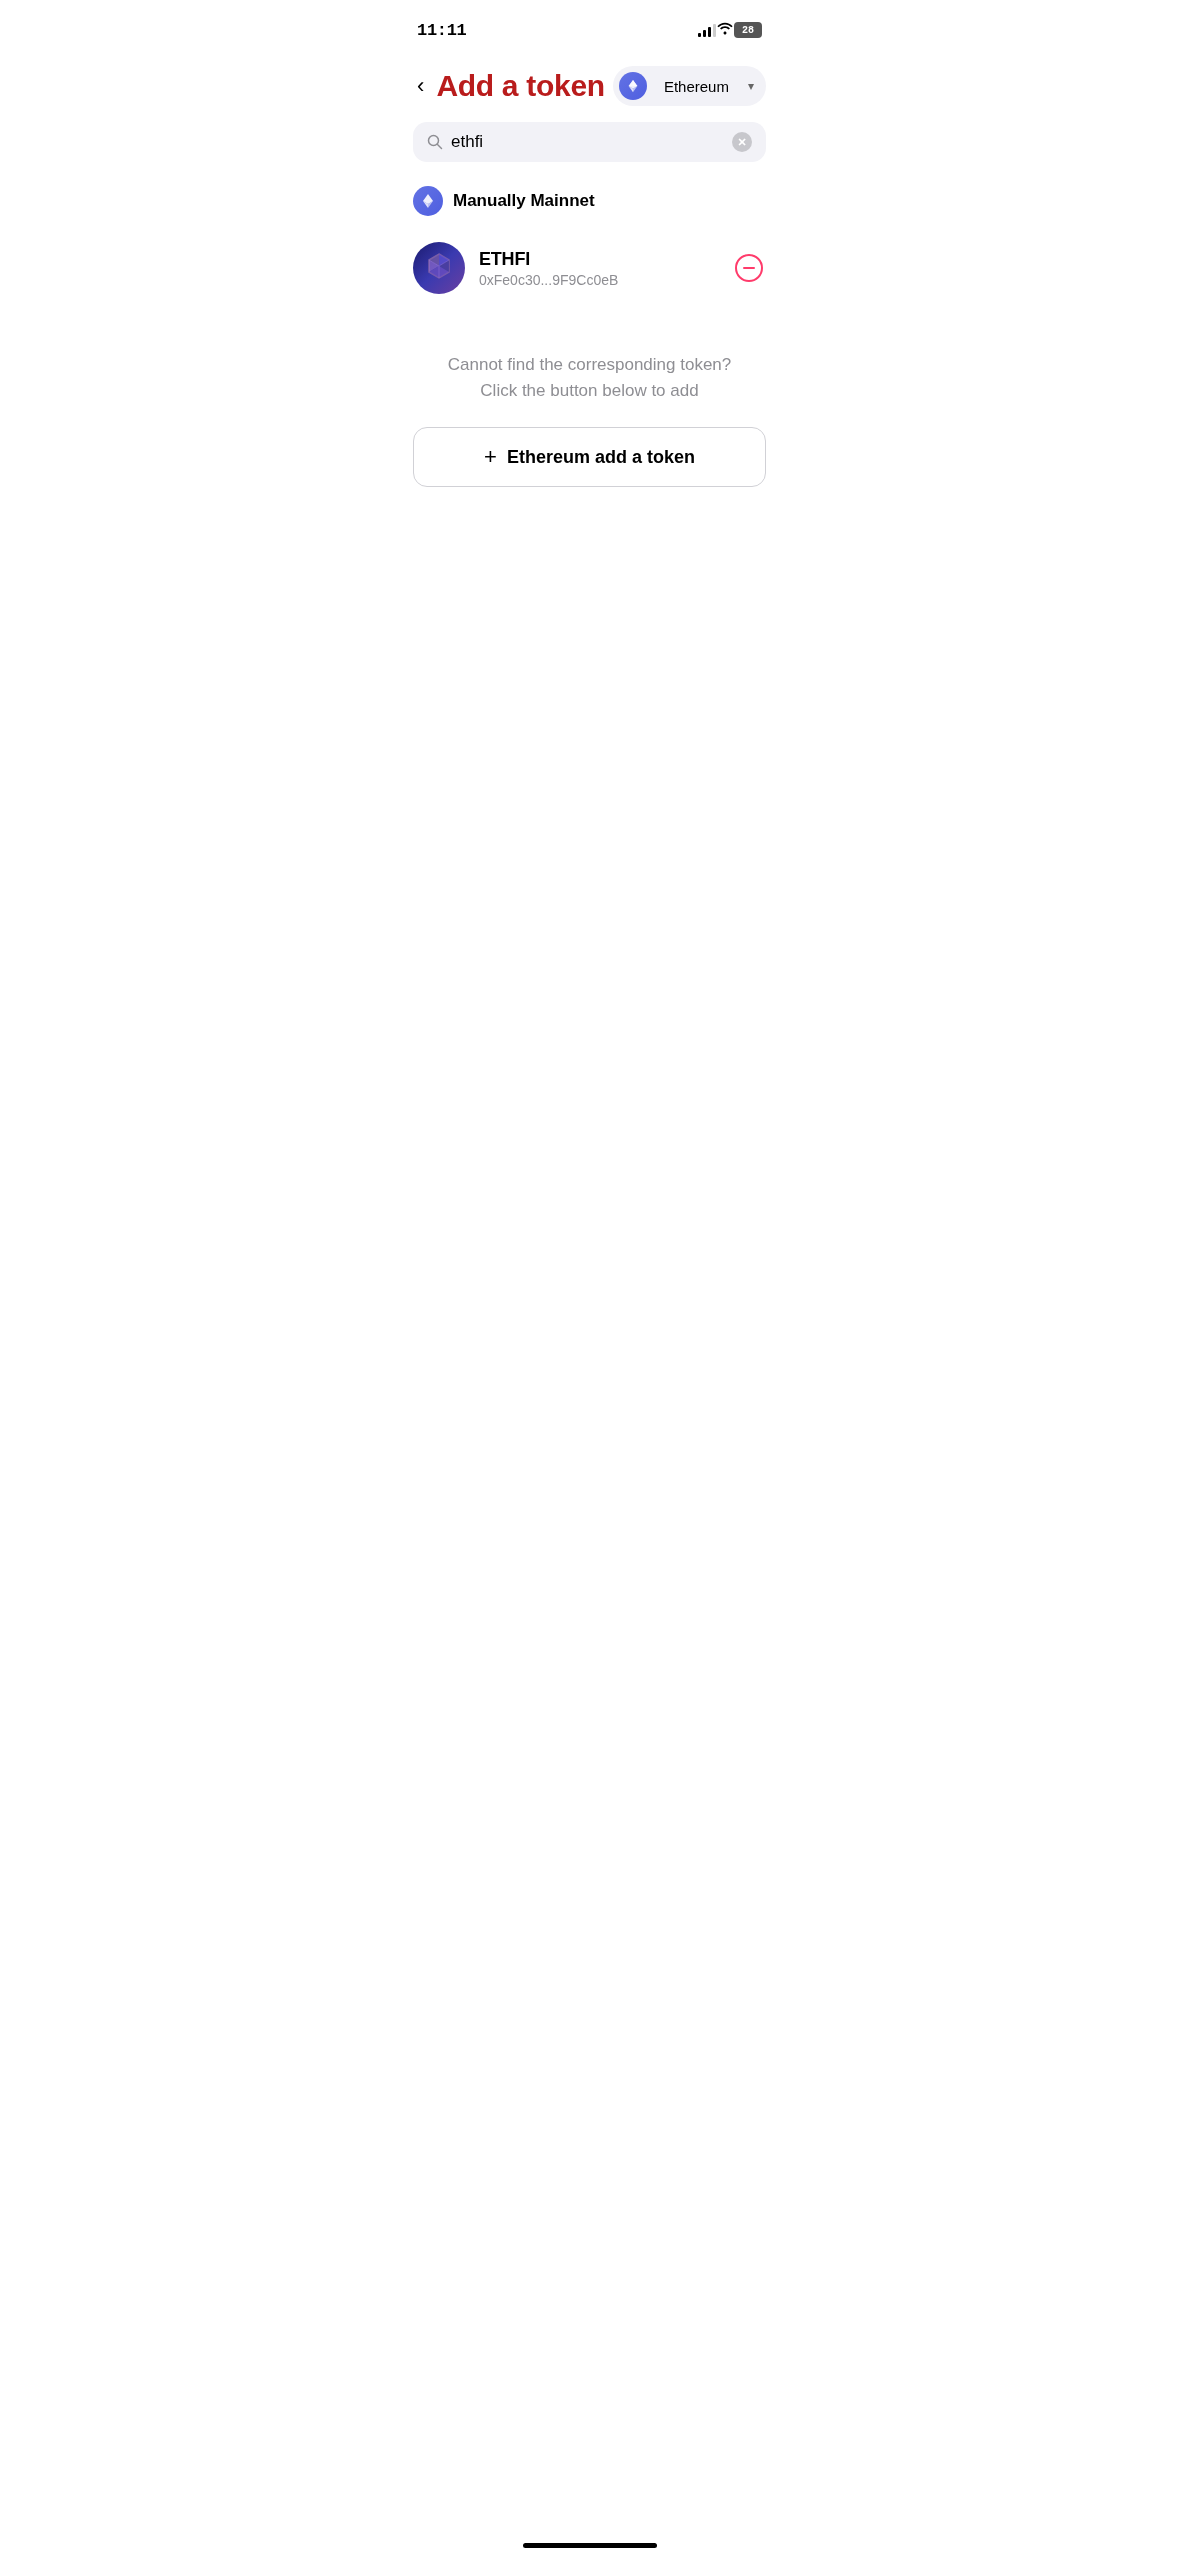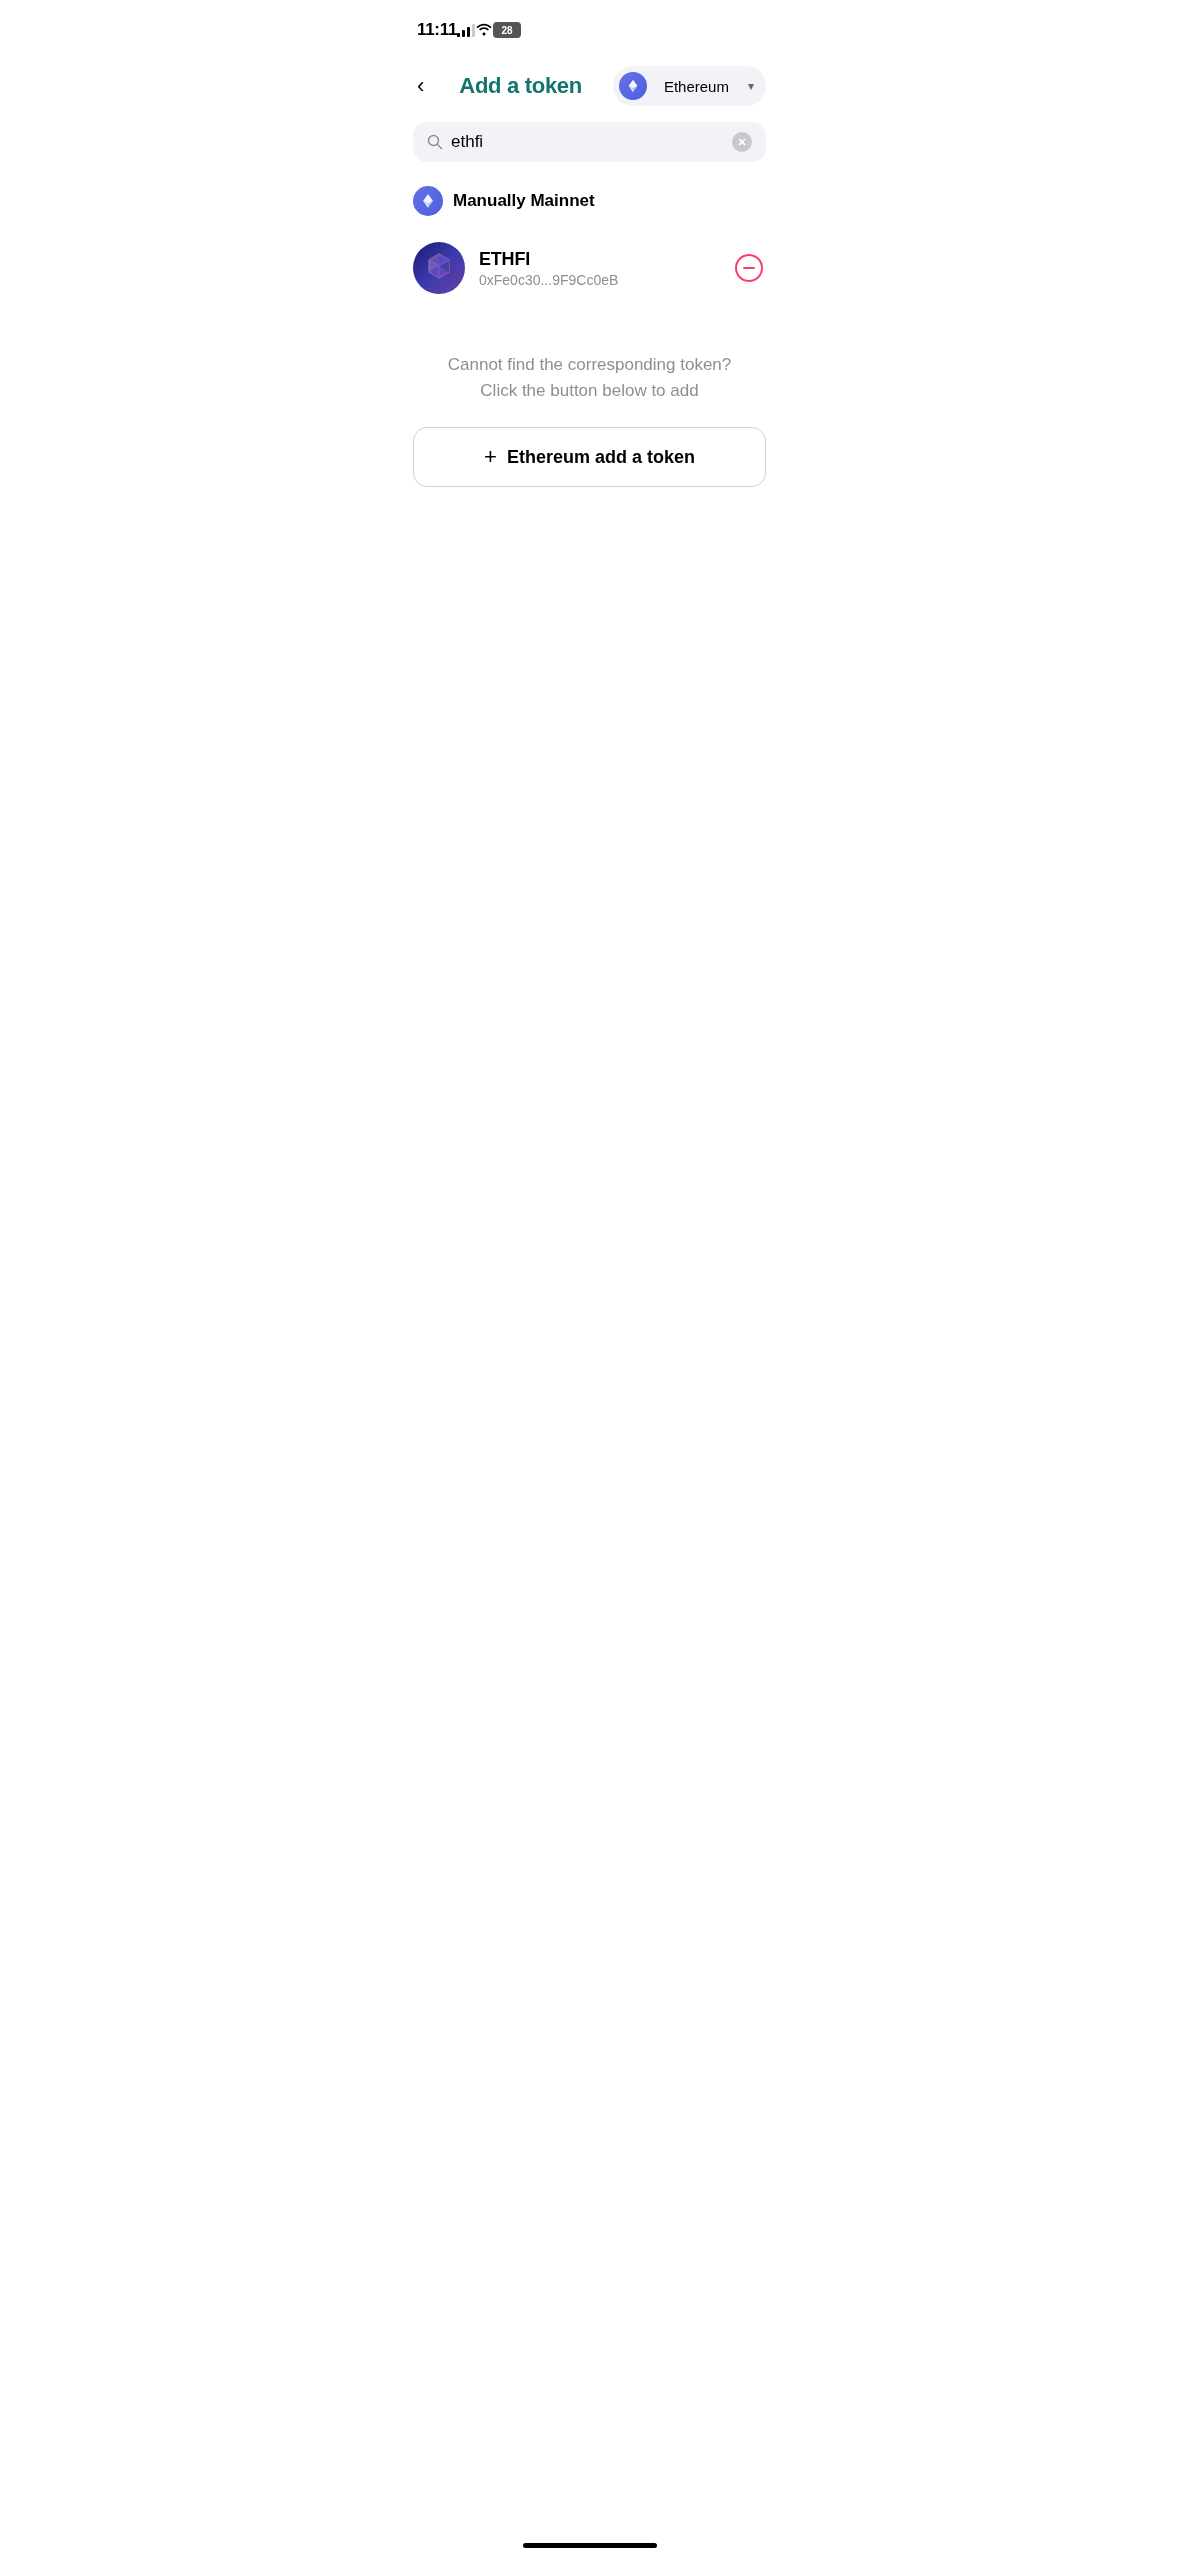--- a/index.html
+++ b/index.html
@@ -15,23 +15,25 @@
       width: 393px;
       min-height: 852px;
       margin: 0 auto;
       position: relative;
       overflow-x: hidden;
     }
 
     
     .status-bar {
       display: flex;
+      justify-content: space-between;
       align-items: center;
       padding: 14px 24px 8px 24px;
       height: 54px;
+      font-family: Liberation Mono, monospace;
     }
 
     .status-time {
       font-size: 17px;
       font-weight: 600;
       color: #000;
       letter-spacing: -0.3px;
     }
 
     .status-icons {
@@ -88,23 +90,23 @@
     }
 
     .back-arrow {
       font-size: 22px;
       color: #000;
       font-weight: 300;
       line-height: 1;
     }
 
     .page-title {
-      font-size: 22px;
+      font-size: 30px;
       font-weight: 700;
-      color: #0f766e;
+      color: #b91c1c;
       letter-spacing: -0.3px;
     }
 
     .network-selector {
       display: flex;
       align-items: center;
       gap: 17px;
       background: #f2f2f7;
       border-radius: 24px;
       padding: 6px 12px 6px 6px;

